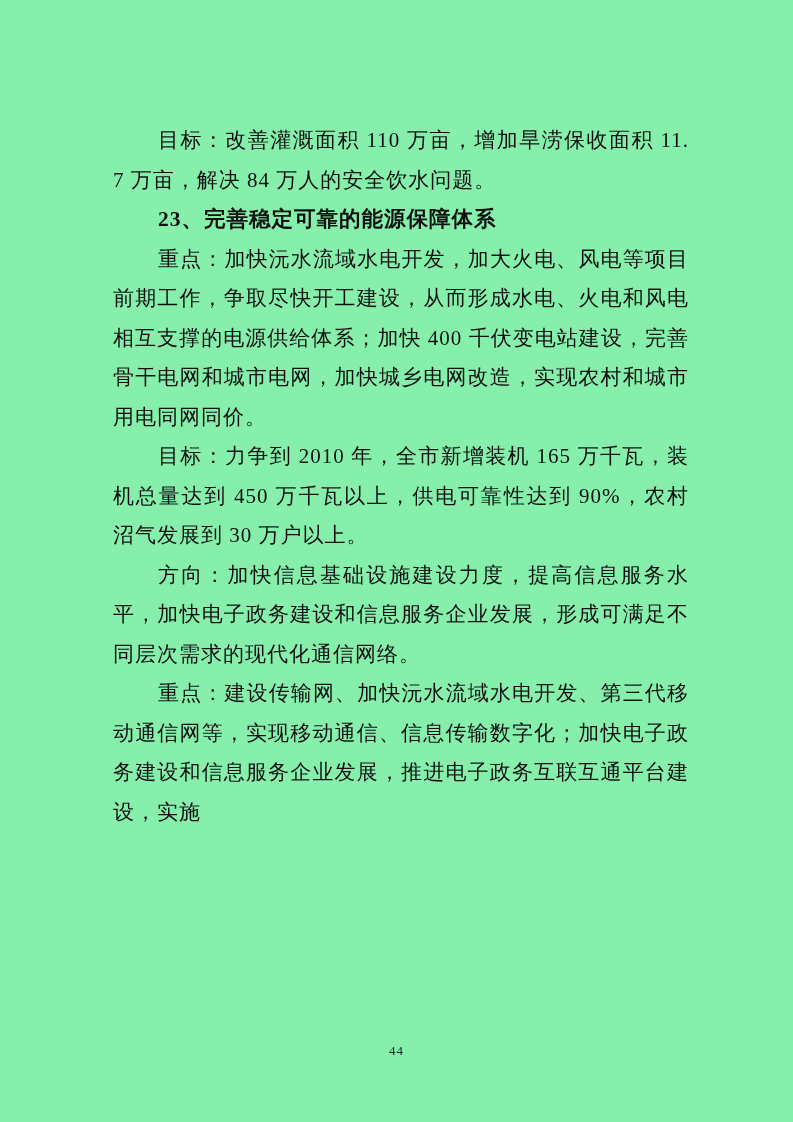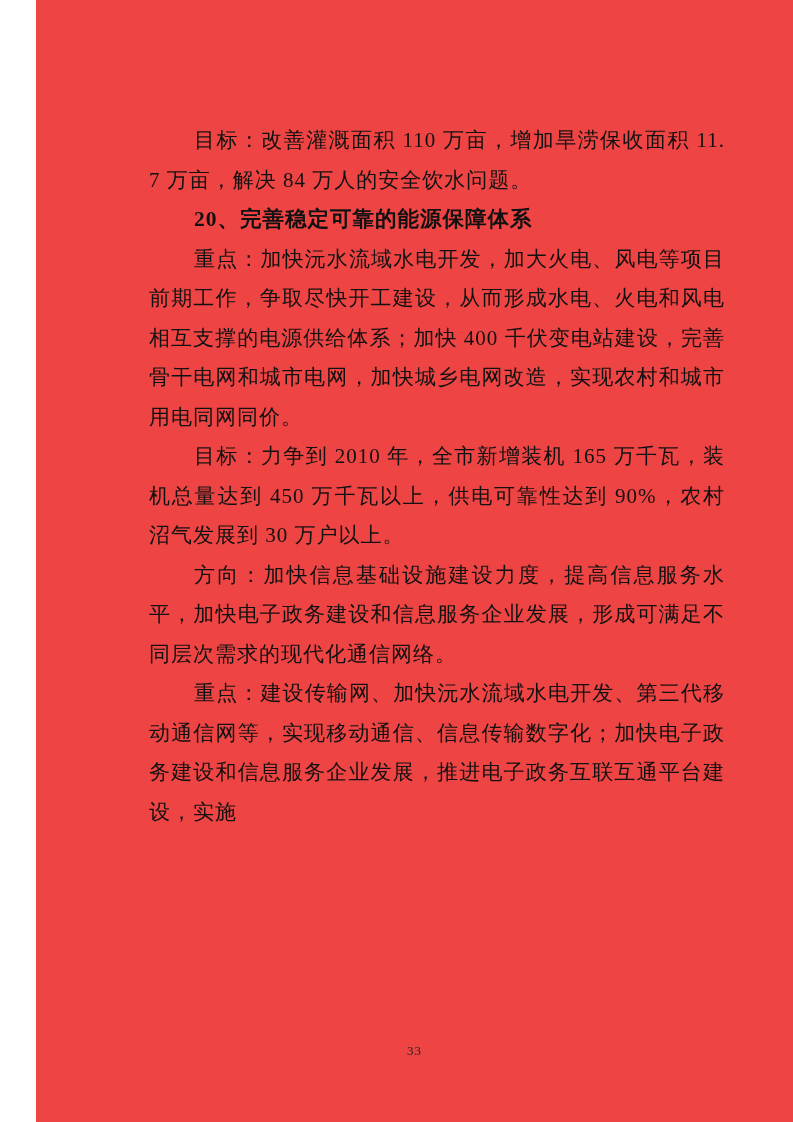--- a/index.html
+++ b/index.html
@@ -9,22 +9,21 @@
     height: 1122px;
     background: #ffffff;
     position: relative;
     overflow: hidden;
     font-family: "Liberation Serif", "DejaVu Serif", serif;
     color: #111111;
   }
   .page {
     position: absolute;
     inset: 0;
-    background: #ef4444;
-    margin-left: 36px;
+    background: #86efac;
   }
   .content {
     position: absolute;
     left: 113px;
     top: 121px;
     width: 576px;
   }
   p.body-para {
     margin: 0;
     font-size: 21px;
@@ -54,21 +53,21 @@
     color: #222222;
     letter-spacing: 1px;
   }
 </style>
 </head>
 <body>
 
 <div class="page">
   <div class="content">
     <p class="body-para">目标：改善灌溉面积 110 万亩，增加旱涝保收面积 11.7 万亩，解决 84 万人的安全饮水问题。</p>
-    <p class="heading-para">20、完善稳定可靠的能源保障体系</p>
+    <p class="heading-para">23、完善稳定可靠的能源保障体系</p>
     <p class="body-para">重点：加快沅水流域水电开发，加大火电、风电等项目前期工作，争取尽快开工建设，从而形成水电、火电和风电相互支撑的电源供给体系；加快 400 千伏变电站建设，完善骨干电网和城市电网，加快城乡电网改造，实现农村和城市用电同网同价。</p>
     <p class="body-para">目标：力争到 2010 年，全市新增装机 165 万千瓦，装机总量达到 450 万千瓦以上，供电可靠性达到 90%，农村沼气发展到 30 万户以上。</p>
     <p class="body-para">方向：加快信息基础设施建设力度，提高信息服务水平，加快电子政务建设和信息服务企业发展，形成可满足不同层次需求的现代化通信网络。</p>
     <p class="body-para">重点：建设传输网、加快沅水流域水电开发、第三代移动通信网等，实现移动通信、信息传输数字化；加快电子政务建设和信息服务企业发展，推进电子政务互联互通平台建设，实施</p>
   </div>
 
-  <div class="page-number">33</div>
+  <div class="page-number">44</div>
 </div>
 
 </body></html>

